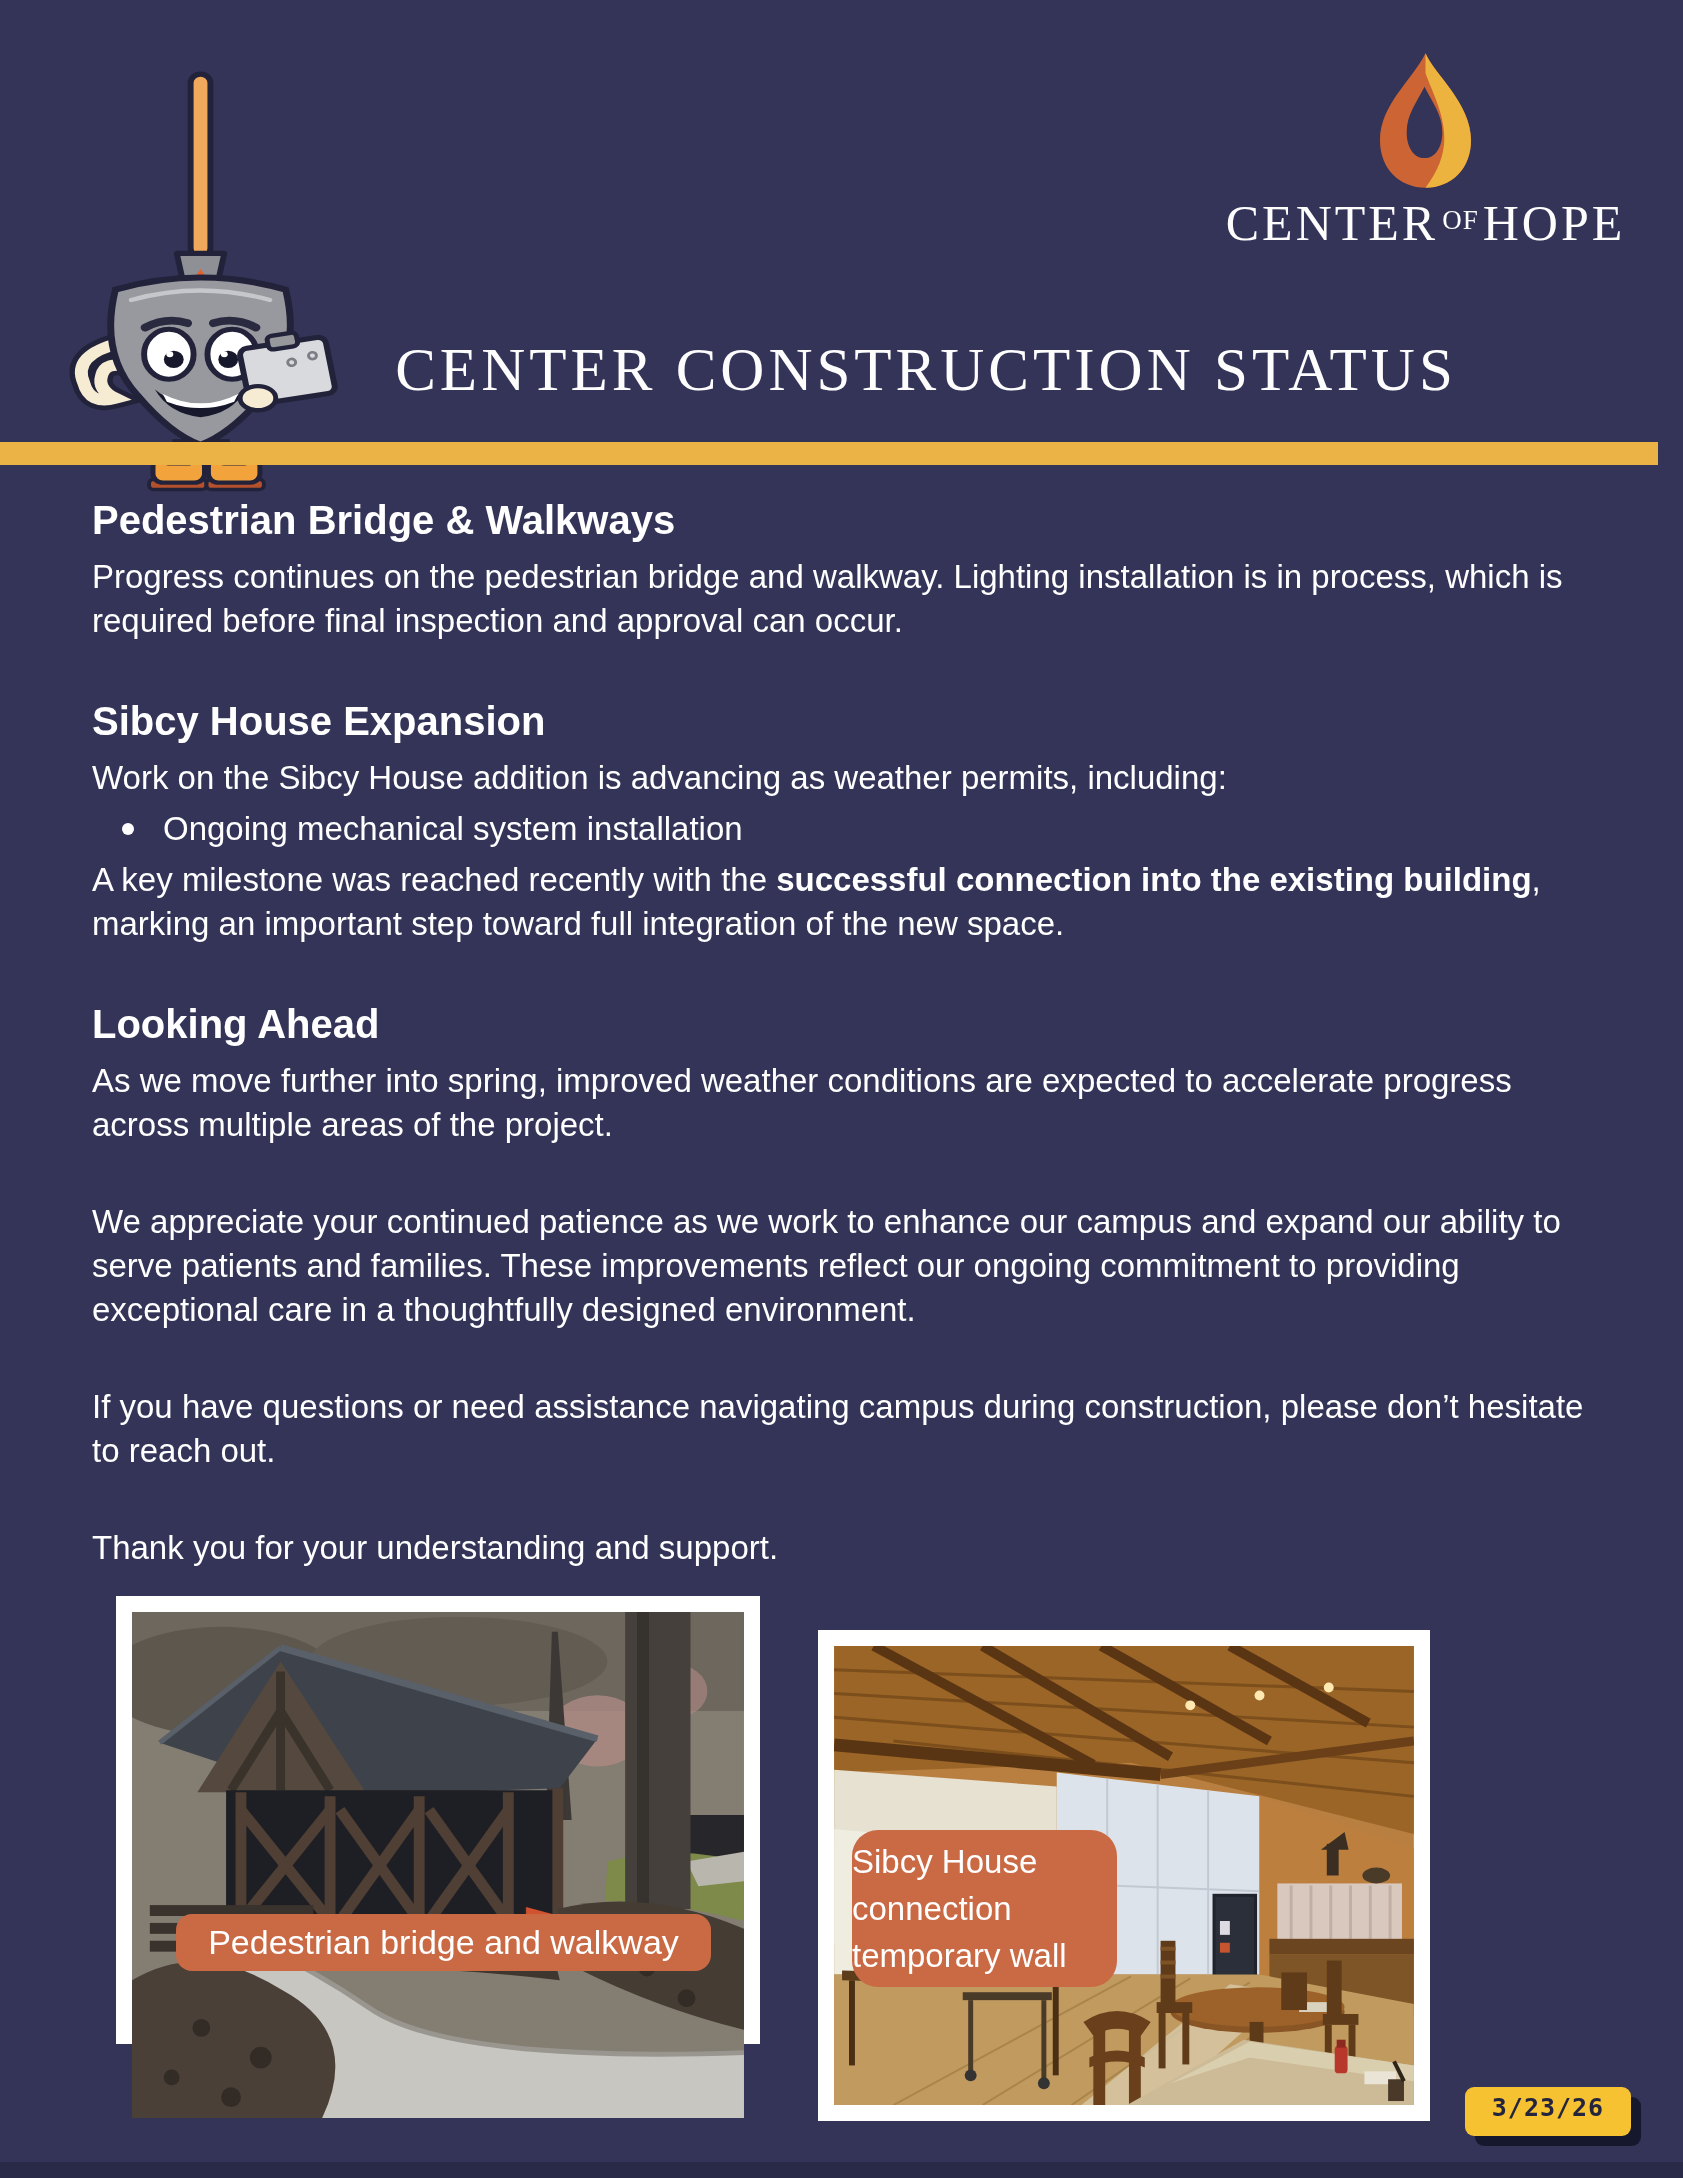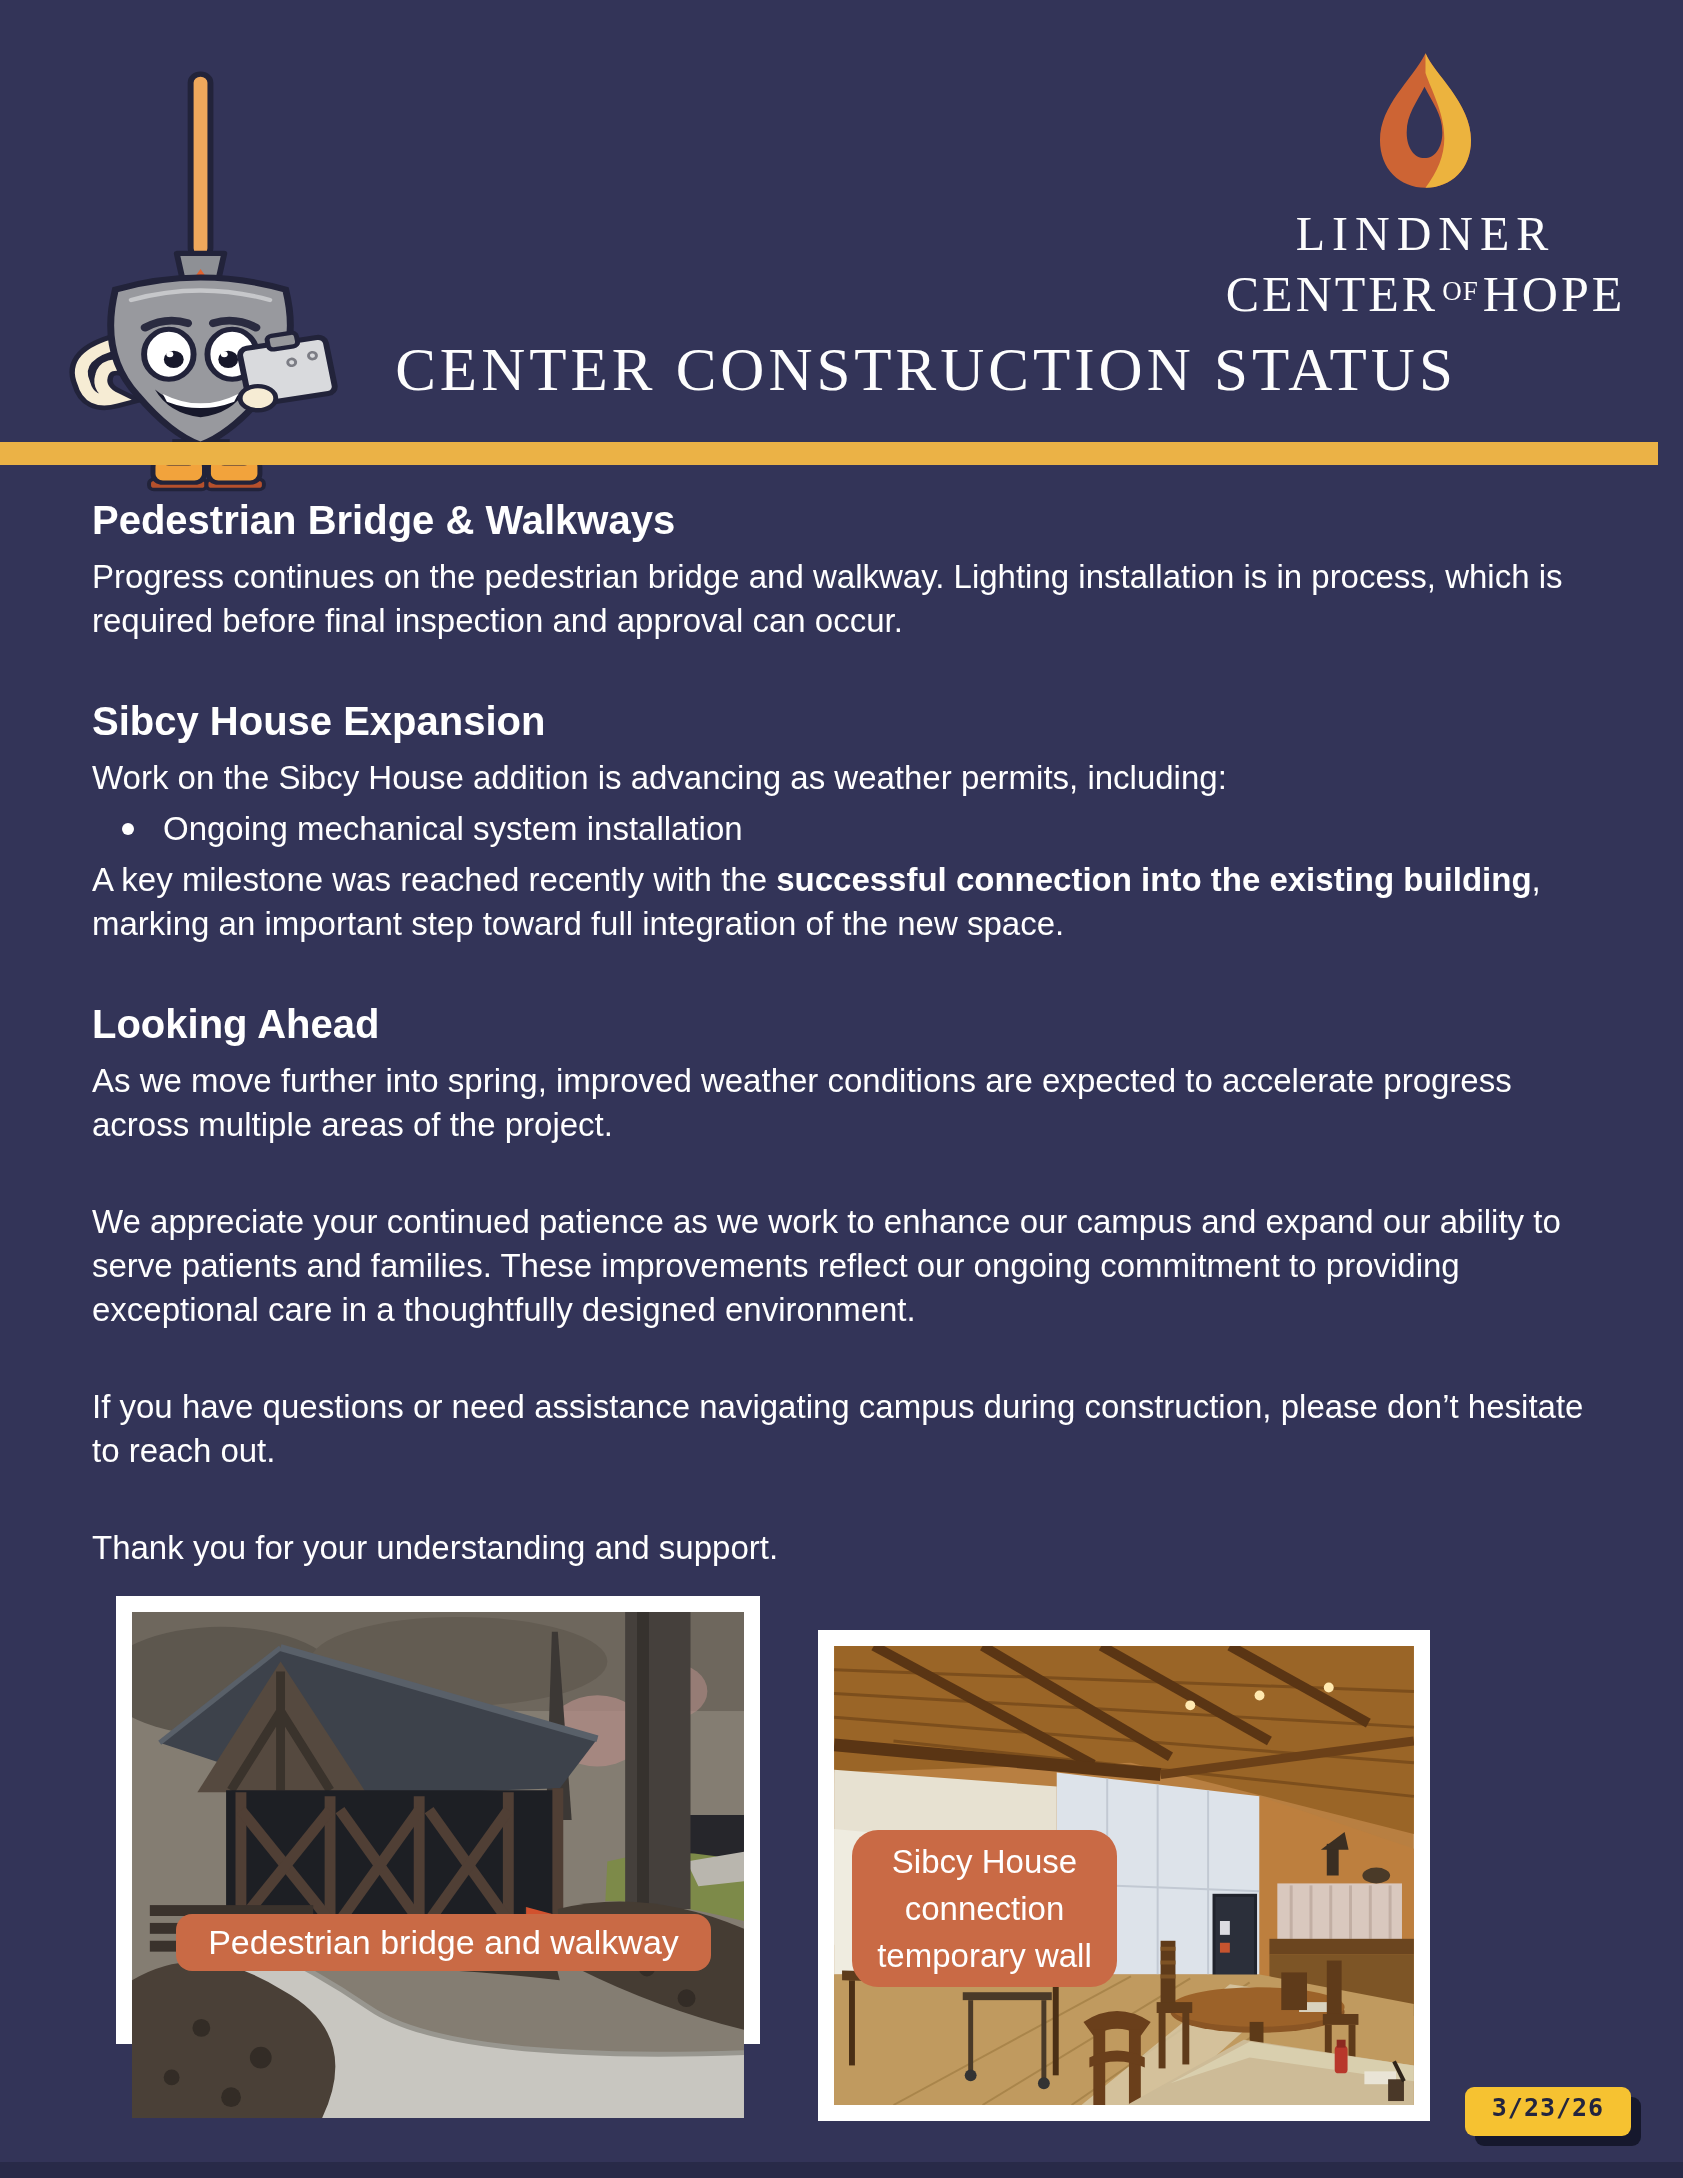--- a/index.html
+++ b/index.html
@@ -37,21 +37,21 @@
   
   .photo-frame{position:absolute; background:#ffffff; padding:16px; box-sizing:border-box;}
   .photo-frame svg{display:block;}
   .pf-bridge{left:116px; top:1596px; width:644px; height:448px;}
   .pf-sibcy{left:818px; top:1630px; width:612px; height:491px;}
   .caption-pill{position:absolute; left:60px; top:318px; width:535px; height:57px;
                 background:#c96a45; border-radius:16px; color:#fff; font-size:34px;
                 line-height:57px; text-align:center;}
   .caption-blob{position:absolute; left:34px; top:200px; width:265px; background:#c96a45;
                 border-radius:26px; color:#fff; font-size:33px; line-height:47px;
-                text-align:center; padding:8px 0;}
+                padding:8px 0;}
   
   .date-tag{position:absolute; left:1465px; top:2087px; width:166px; height:49px;
             background:#f6c231; border-radius:9px; box-shadow:10px 10px 0 rgba(18,20,38,0.85);
             color:#23253f; font-family:"DejaVu Sans Mono",monospace; font-weight:700;
             font-size:25px; letter-spacing:1px; text-align:center; line-height:42px;}
   .footer-strip{position:absolute; left:0; bottom:0; width:1683px; height:16px; background:#282a48;}
 </style>
 </head>
 <body>
 
@@ -104,21 +104,20 @@
   </svg>
 
   <div class="brand">
     <div class="flame-wrap">
       <svg width="95" height="139" viewBox="0 0 96 140">
         <path d="M48,2 C34,30 2,54 2,90 C2,119 22,138 48,138 C74,138 94,119 94,90 C94,54 62,30 48,2 Z" fill="#cd6434"></path>
         <path d="M48,2 C56,22 94,52 94,90 C94,119 74,138 48,138 C60,122 67,106 67,88 C67,62 54,40 48,22 Z" fill="#ecb33e"></path>
         <path d="M47,36 C39,52 29,64 29,82 C29,98 37,108 47,108 C57,108 65,98 65,82 C65,64 55,52 47,36 Z" fill="#333458"></path>
       </svg>
     </div>
-    <div class="brand-line1">LINDNER</div>
     <div class="brand-line2"><span>CENTER</span><span class="of">OF</span><span>HOPE</span></div>
   </div>
 
   <div class="page-title">CENTER CONSTRUCTION STATUS</div>
   <div class="gold-bar"></div>
 
   <div class="content">
 
     <h2 class="sec-heading">Pedestrian Bridge &amp; Walkways</h2>
     <p class="body-text">Progress continues on the pedestrian bridge and walkway. Lighting installation is in process, which is required before final inspection and approval can occur.</p>

